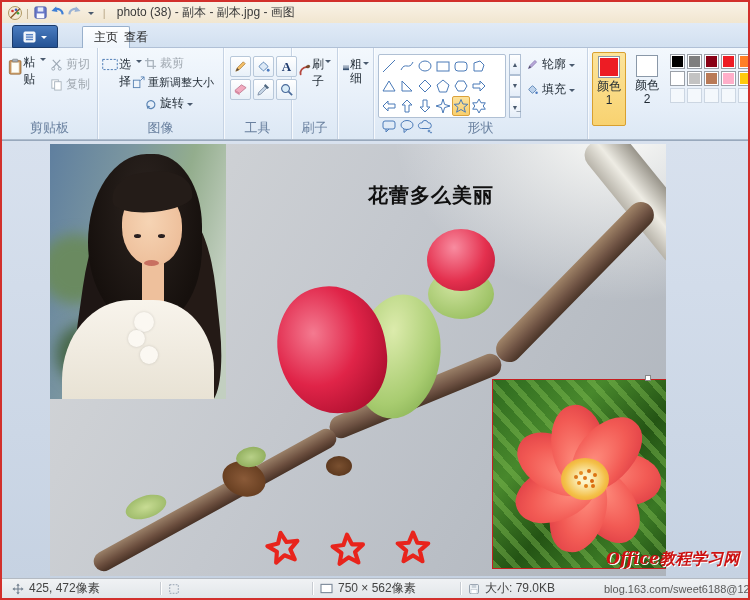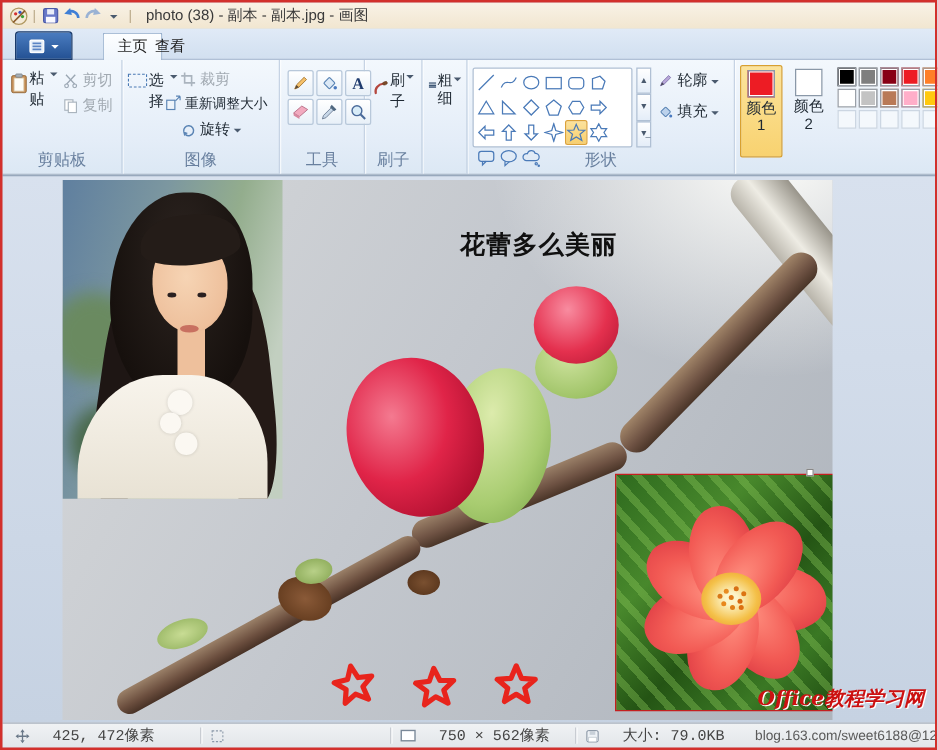--- a/index.html
+++ b/index.html
@@ -117,21 +117,21 @@
     background:radial-gradient(#fcf4c8 15%,#f4c048 60%,#e89028); }
   .stamen { position:absolute; left:22px; top:18px; width:4px; height:4px; border-radius:50%; background:#e07818;
     box-shadow:7px 3px #d86810,-6px 5px #e8881c,4px -7px #d87014,-4px -5px #e88c20,10px -3px #dc7412,-9px -1px #d87818,1px 8px #e08018,8px 8px #dc7010; }
 
   .star { position:absolute; width:36px; height:34px; }
   .resize-handle { position:absolute; left:643px; top:234px; width:6px; height:6px; background:#fff; border:1px solid #888; }
 
   
   .statusbar { position:absolute; left:2px; bottom:2px; right:2px; height:20px;
     background:linear-gradient(#f0f2f4,#e2e6ea); border-top:1px solid #b4bac2; color:#444; }
-  .st { position:absolute; top:0; height:100%; display:flex; align-items:center; gap:18px;font-family:Liberation Mono, monospace; }
+  .st { position:absolute; top:0; height:100%; display:flex; align-items:center; gap:5px; }
   .st-div { position:absolute; top:3px; bottom:3px; width:1px; background:#c8ccd2; box-shadow:1px 0 0 #fff; }
 
   
   .wm { position:absolute; z-index:150; white-space:nowrap; font-family:"DejaVu Serif","Liberation Serif",serif; }
   .wm1 { left:606px; top:549px; color:#cc1111; font-size:16px; font-weight:700; font-style:italic; text-shadow:1px 1px 0 #fff; }
   .wm2 { left:622px; top:566px; color:#cc1111; font-size:12.5px; font-weight:700; font-style:italic; text-shadow:1px 1px 0 #fff; }
   .wm3 { left:604px; top:583px; color:#5a5a5a; font-size:11px; font-family:"Liberation Sans",sans-serif; }
 
   svg { display:block; }
 </style>

